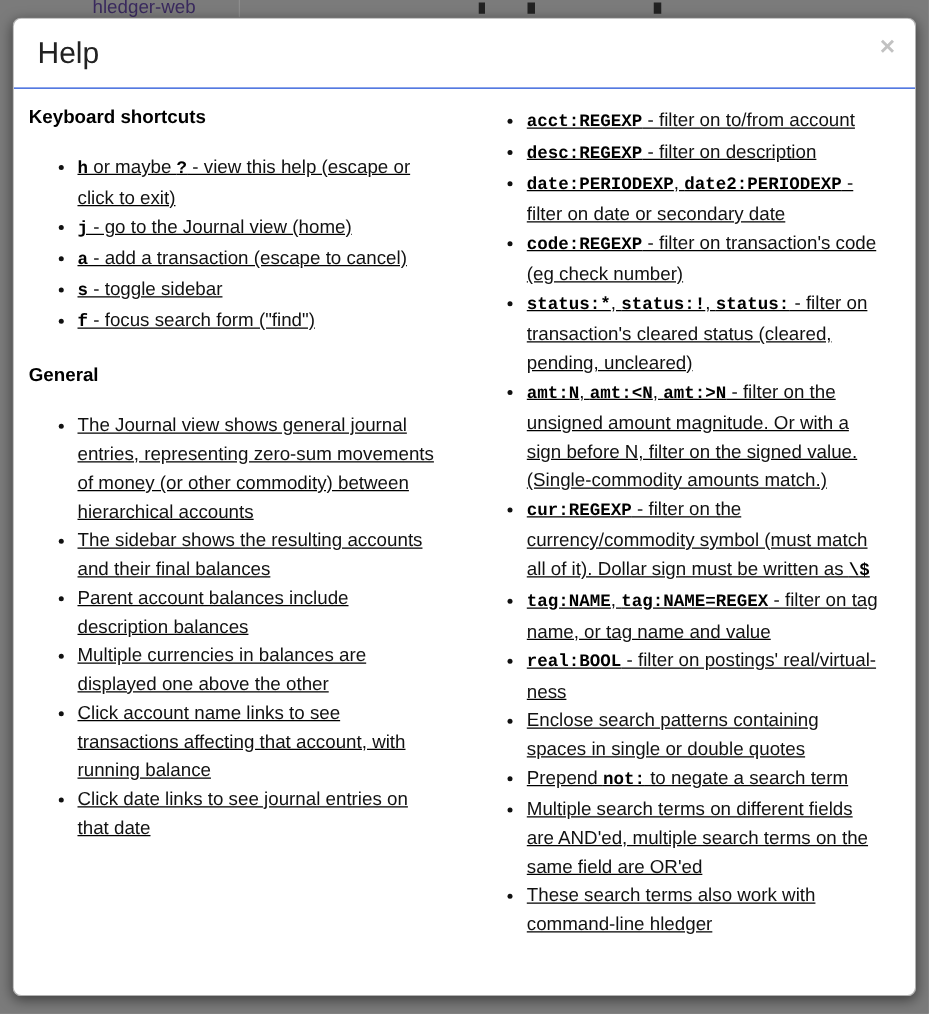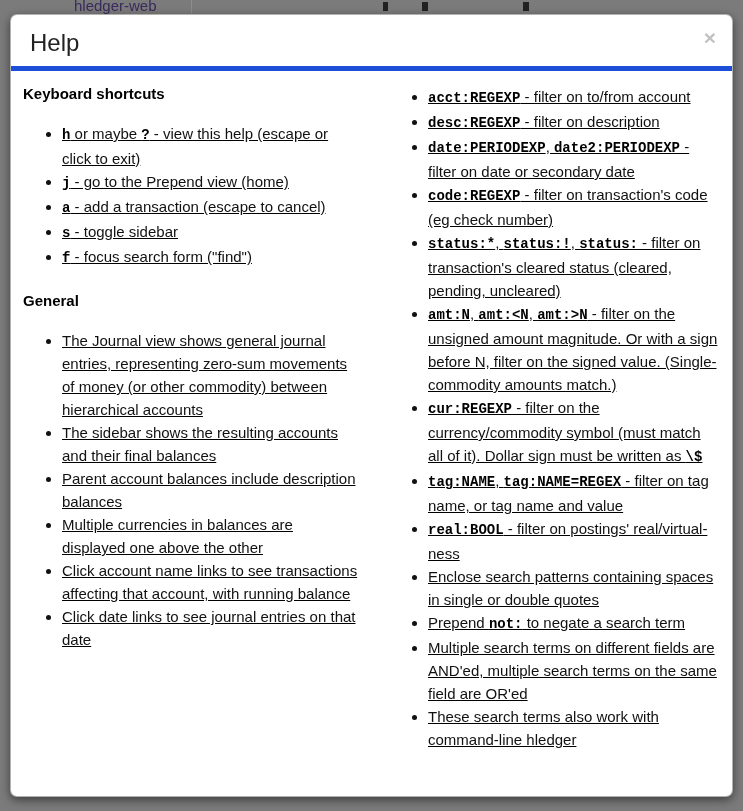--- a/index.html
+++ b/index.html
@@ -38,36 +38,36 @@
     border: 1px solid rgba(0,0,0,0.3);
     border-radius: 7px;
     box-shadow: 0 3px 10px rgba(0,0,0,0.5);
     z-index: 2;
     overflow: hidden;
   }
   .modal-header {
     position: relative;
     height: 56px; box-sizing: border-box;
     padding: 13px 16px 0 19px;
-    border-bottom: 5px solid #1d4ed8;
+    border-bottom: 1px solid #1d4ed8;
   }
   .modal-title {
     margin: 0; font-size: 24px; font-weight: 400; color: #222;
     line-height: 30px;
   }
   .close-btn {
     position: absolute; right: 16px; top: 12px;
     background: none; border: none; padding: 0;
     font-size: 21px; font-weight: 700; line-height: 1;
     color: #c2c2c2; cursor: pointer;
     font-family: "Liberation Sans", sans-serif;
   }
   .modal-body {
     display: flex;
-    padding: 14px 0 0 12px;
+    padding: 14px 23px 0 12px;
   }
   .col { box-sizing: border-box; }
   .col-left  { width: 349px; padding: 0 13px 0 0; }
   .col-right { width: 350px; padding: 0 3px 0 17px; }
   .section-title {
     margin: 0 0 19px 0;
     font-size: 15px; font-weight: 700; color: #000;
     line-height: 18px;
   }
   ul.help-list {
@@ -99,21 +99,21 @@
 <div class="modal">
   <div class="modal-header">
     <h1 class="modal-title">Help</h1>
     <button class="close-btn">×</button>
   </div>
   <div class="modal-body">
     <div class="col col-left">
         <h2 class="section-title">Keyboard shortcuts</h2>
         <ul class="help-list">
           <li><code>h</code><span> or maybe </span><code>?</code><span> - view this help (escape or click to exit)</span></li>
-          <li><code>j</code><span> - go to the Prepend view (home)</span></li>
+          <li><code>j</code><span> - go to the Journal view (home)</span></li>
           <li><code>a</code><span> - add a transaction (escape to cancel)</span></li>
           <li><code>s</code><span> - toggle sidebar</span></li>
           <li><code>f</code><span> - focus search form ("find")</span></li>
         </ul>
         <h2 class="section-title">General</h2>
         <ul class="help-list">
           <li><span>The Journal view shows general journal entries, representing zero-sum movements of money (or other commodity) between hierarchical accounts</span></li>
           <li><span>The sidebar shows the resulting accounts and their final balances</span></li>
           <li><span>Parent account balances include description balances</span></li>
           <li><span>Multiple currencies in balances are displayed one above the other</span></li>

